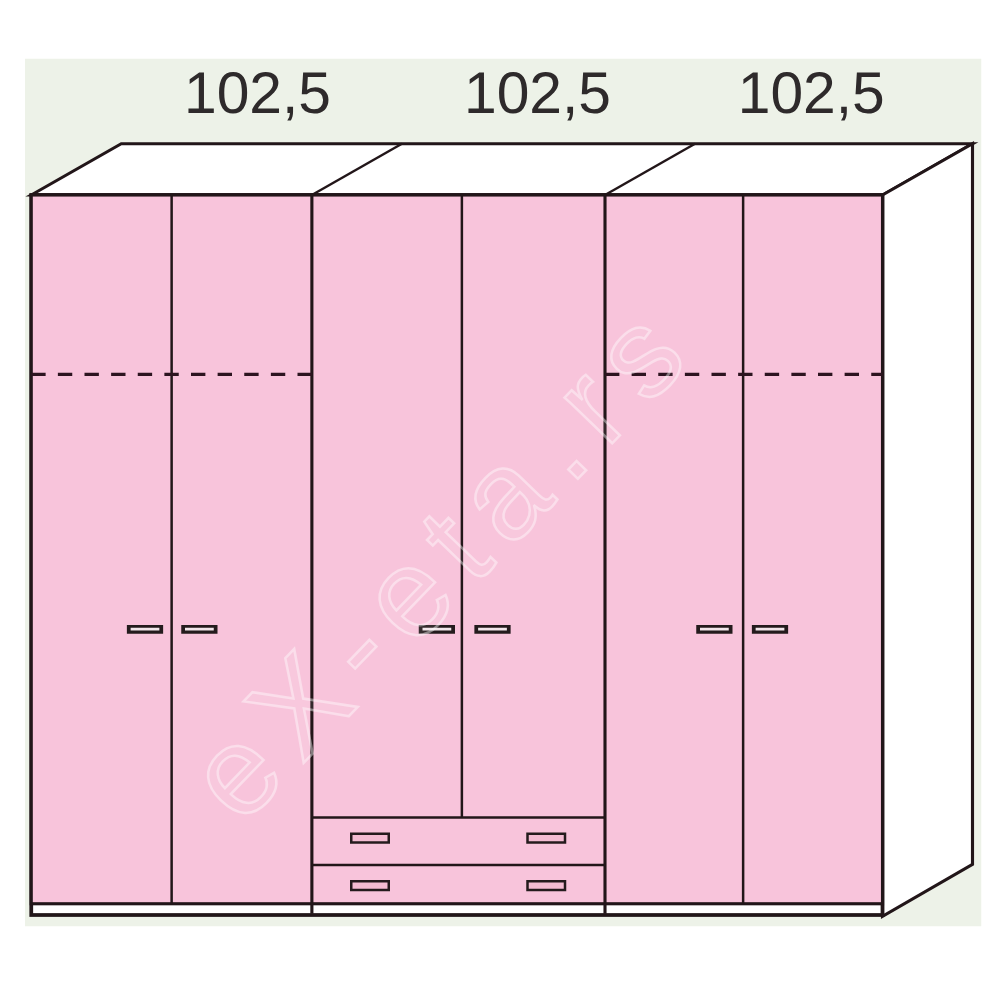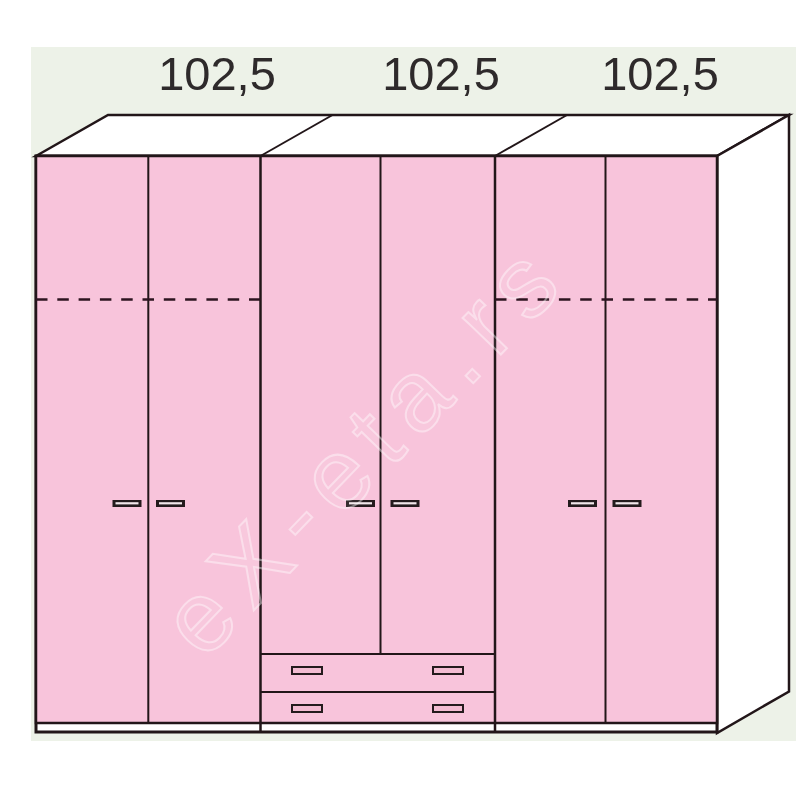--- a/index.html
+++ b/index.html
@@ -1,17 +1,17 @@
 <!DOCTYPE html>
 <html><head>
 <meta charset="utf-8">
 <style>
 html,body{margin:0;padding:0;background:#ffffff;width:800px;height:800px;overflow:hidden;}
 body{font-family:"Liberation Sans",sans-serif;}
-.stage{position:absolute;left:11px;top:0;width:696px;height:800px;}
+.stage{position:absolute;left:0;top:0;width:696px;height:800px;}
 </style>
 </head>
 <body>
 <div class="stage">
 <svg width="800" height="800" viewBox="0 0 800 800" xmlns="http://www.w3.org/2000/svg">
 
 <rect x="0" y="0" width="800" height="800" fill="#ffffff"></rect>
 
 <rect x="20" y="47" width="765" height="694" fill="#edf2e8"></rect>
 

